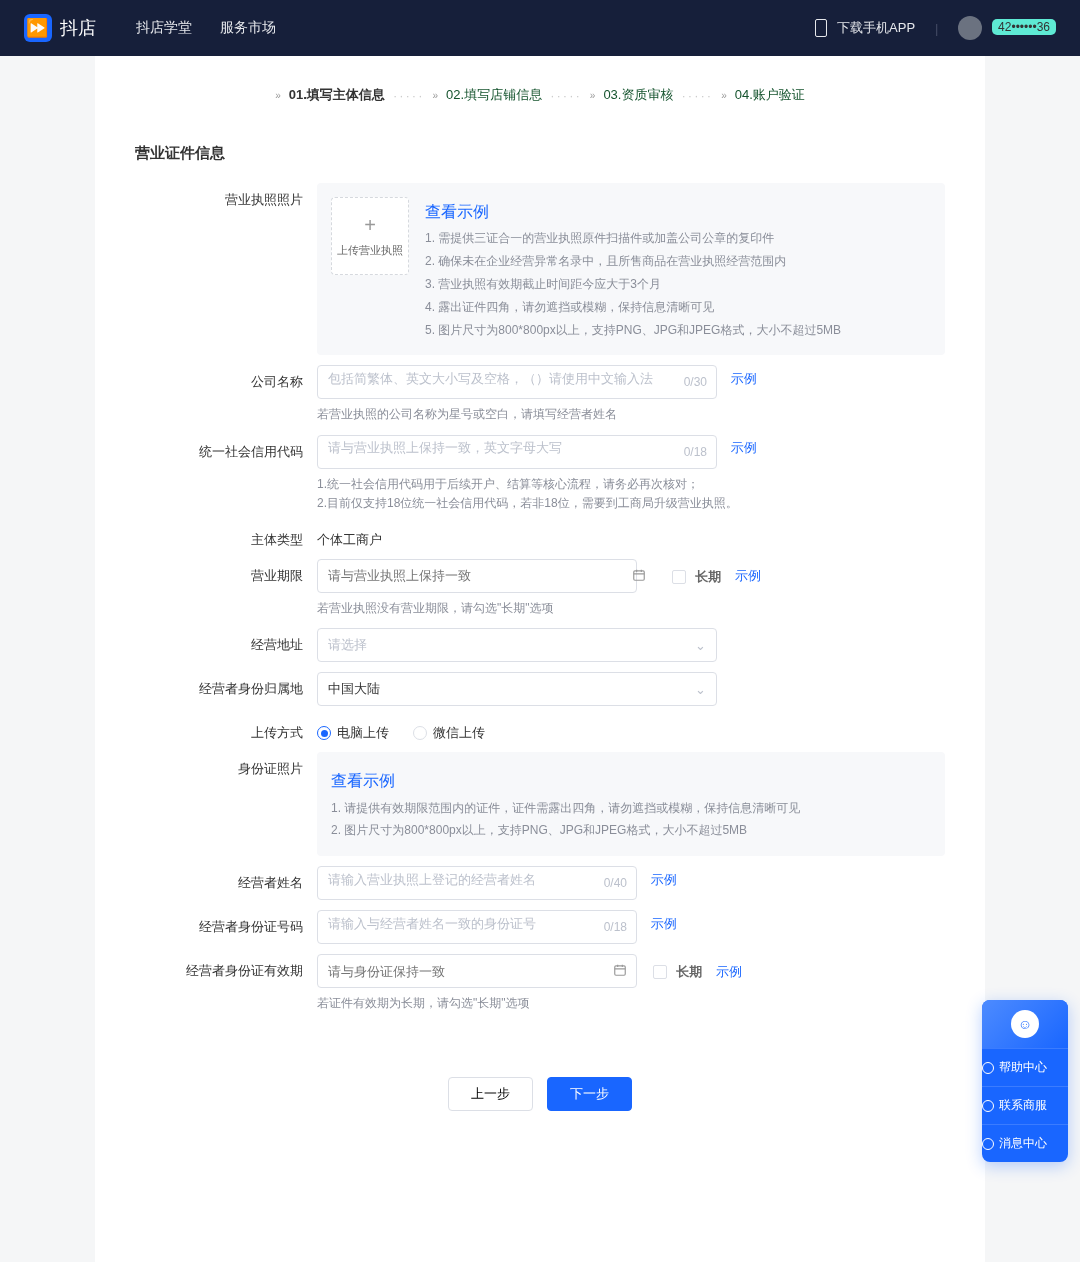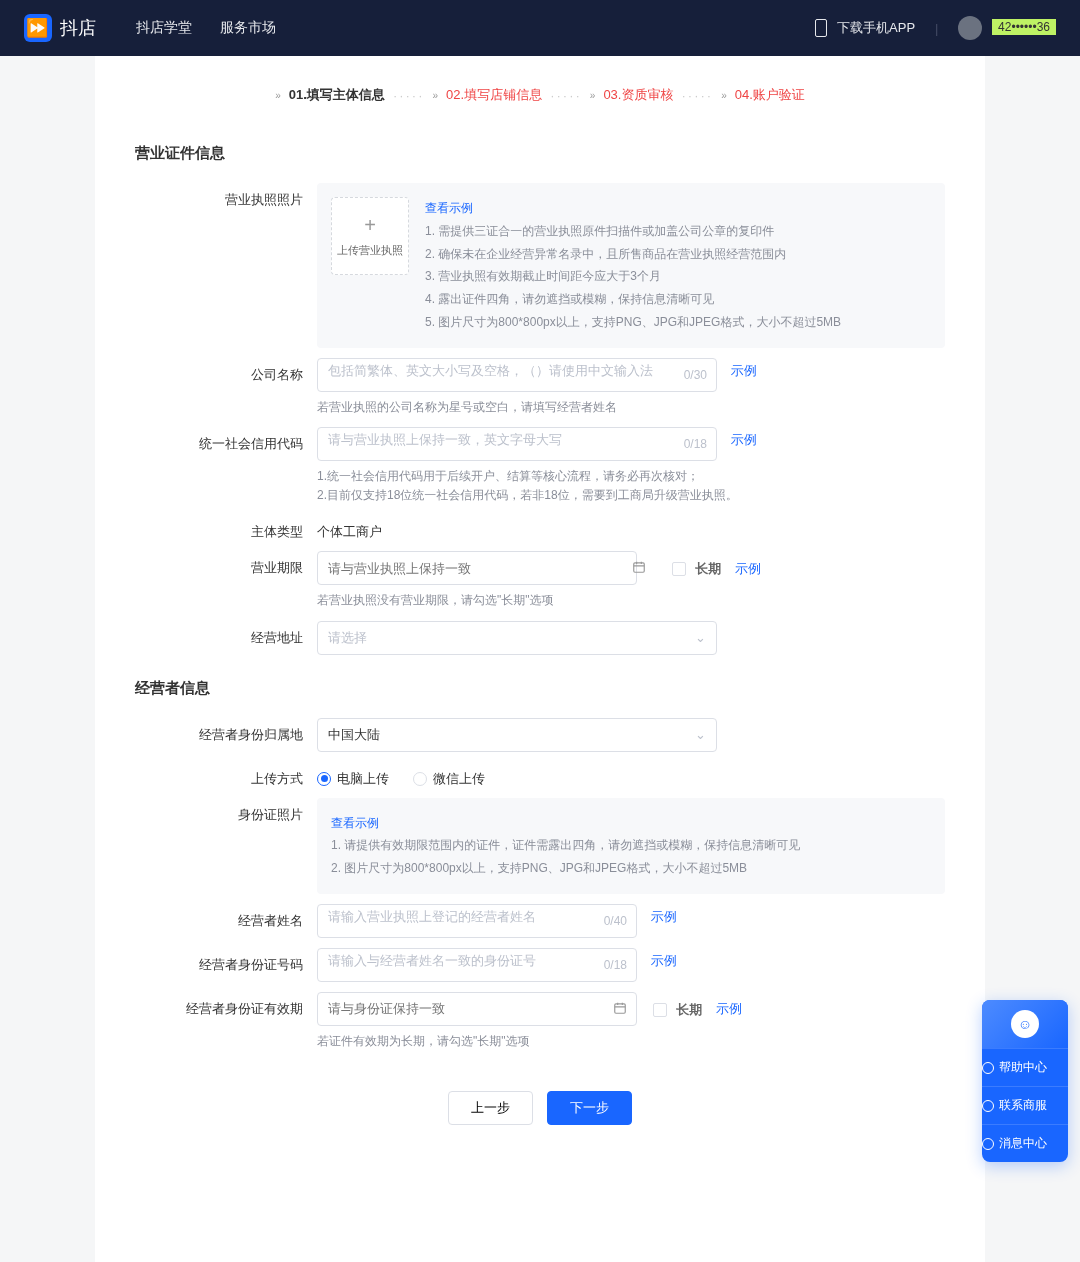--- a/index.html
+++ b/index.html
@@ -4,37 +4,37 @@
 <style>
 * { box-sizing: border-box; margin: 0; padding: 0; }
 body { font-family: -apple-system, "PingFang SC", "Microsoft YaHei", sans-serif; font-size: 13px; color: #333; background: #f5f6f7; }
 .topbar { background: #161f3a; height: 56px; display: flex; align-items: center; padding: 0 24px; color: #fff; }
 .logo { display: flex; align-items: center; font-size: 18px; font-weight: 500; margin-right: 40px; }
 .logo-icon { width: 28px; height: 28px; background: #1966ff; border-radius: 6px; display: flex; align-items: center; justify-content: center; margin-right: 8px; font-weight: bold; }
 .nav-item { margin-right: 28px; font-size: 14px; color: #e5e7eb; cursor: pointer; }
 .topbar-right { margin-left: auto; display: flex; align-items: center; gap: 20px; font-size: 13px; color: #e5e7eb; }
 .phone-icon { width: 12px; height: 18px; border: 1.5px solid #e5e7eb; border-radius: 2px; display: inline-block; margin-right: 6px; vertical-align: middle; }
 .avatar { width: 24px; height: 24px; border-radius: 50%; background: #6b7280; display: inline-block; vertical-align: middle; margin-right: 6px; }
-.user-text { background: #bef264; color: #333; padding: 1px 6px; border-radius: 0; font-size: 12px; }
+.user-text { background: #5eead4; color: #333; padding: 1px 6px; border-radius: 5px; font-size: 12px; }
 .container { max-width: 890px; margin: 0 auto; background: #fff; padding: 30px 40px 60px; min-height: calc(100vh - 56px); position: relative; }
 .steps { display: flex; align-items: center; justify-content: center; gap: 8px; margin-bottom: 40px; font-size: 13px; }
-.step { color: #ef4444; }
+.step { color: #14532d; }
 .step.active { color: #333; font-weight: 600; }
 .step-sep { color: #ccc; letter-spacing: 2px; }
 .chev { color: #999; font-size: 10px; }
 .section-title { font-size: 15px; font-weight: 600; color: #333; margin: 24px 0 20px; }
 .form-row { display: flex; margin-bottom: 10px; align-items: flex-start; }
 .form-label { width: 182px; text-align: right; padding-right: 14px; padding-top: 8px; font-size: 13px; color: #333; flex-shrink: 0; }
 .form-content { flex: 1; }
 .gray-panel { background: #f7f8fa; border-radius: 4px; padding: 14px; display: flex; gap: 16px; align-items: flex-start; }
 .upload-box { width: 78px; height: 78px; border: 1px dashed #d6d9de; border-radius: 4px; display: flex; flex-direction: column; align-items: center; justify-content: center; cursor: pointer; background: #fff; flex-shrink: 0; }
 .upload-plus { font-size: 20px; color: #999; line-height: 1; margin-bottom: 8px; }
 .upload-text { font-size: 11px; color: #666; }
 .hint-block { flex: 1; font-size: 12px; color: #8a8e99; line-height: 1.9; }
-.link { color: #1966ff; cursor: pointer; font-size: 12px; }
+.link { color: #1966ff; cursor: pointer; font-size: 16px; }
 .input-wrap { position: relative; display: inline-block; width: 400px; }
 .text-input { width: 100%; height: 34px; border: 1px solid #dcdfe6; border-radius: 4px; padding: 0 50px 8px 10px; font-size: 13px; color: #333; }
 .text-input::placeholder { color: #bcc1cc; }
 .counter { position: absolute; right: 10px; top: 0; line-height: 34px; font-size: 12px; color: #bcc1cc; }
 .example-link { color: #1966ff; margin-left: 10px; font-size: 13px; cursor: pointer; }
 .help-text { font-size: 12px; color: #8a8e99; margin-top: 6px; line-height: 1.6; }
 .static-value { padding-top: 8px; font-size: 13px; color: #333; }
 .date-input { width: 320px; height: 34px; border: 1px solid #dcdfe6; border-radius: 4px; padding: 0 32px 0 10px; font-size: 13px; color: #333; }
 .date-icon { position: absolute; right: 10px; top: 9px; width: 14px; height: 14px; color: #999; pointer-events: none; }
 .select { width: 400px; height: 34px; border: 1px solid #dcdfe6; border-radius: 4px; padding: 0 10px; font-size: 13px; color: #bcc1cc; background: #fff; display: flex; align-items: center; justify-content: space-between; cursor: pointer; }
@@ -48,21 +48,21 @@
 .radio.checked .radio-dot { border-color: #1966ff; }
 .radio.checked .radio-dot::after { content: ""; width: 7px; height: 7px; border-radius: 50%; background: #1966ff; }
 .id-upload-row { display: flex; gap: 14px; }
 .id-upload { width: 78px; display: flex; flex-direction: column; align-items: center; gap: 6px; }
 .id-preview { width: 78px; height: 50px; border: 1px dashed #d6d9de; border-radius: 4px; background: #fff; display: flex; align-items: center; justify-content: center; cursor: pointer; }
 .id-thumb { width: 60px; height: 36px; background: #eef1f5; border-radius: 2px; position: relative; }
 .id-thumb.front::before { content: ""; position: absolute; left: 6px; top: 8px; width: 18px; height: 18px; border-radius: 50%; background: #d6dae2; }
 .id-thumb.back::before { content: ""; position: absolute; left: 50%; top: 6px; transform: translateX(-50%); width: 16px; height: 16px; border-radius: 50%; background: #d6dae2; }
 .id-label { font-size: 11px; color: #666; }
 .footer-btns { display: flex; justify-content: center; gap: 14px; margin-top: 40px; }
-.btn { height: 34px; padding: 0 22px; border-radius: 4px; font-size: 13px; cursor: pointer; border: 1px solid #dcdfe6; background: #fff; }
+.btn { height: 34px; padding: 0 22px; border-radius: 4px; font-size: 13px; cursor: pointer; border: 1px solid #dcdfe6; background: #fff; margin-top: 24px; }
 .btn.primary { background: #1966ff; color: #fff; border-color: #1966ff; }
 .float-panel { position: fixed; right: 12px; bottom: 100px; width: 86px; background: #1966ff; border-radius: 8px; overflow: hidden; box-shadow: 0 4px 16px rgba(25,102,255,0.3); }
 .float-top { height: 48px; background: linear-gradient(135deg,#4d8bff,#1966ff); display: flex; align-items: center; justify-content: center; }
 .float-face { width: 28px; height: 28px; border-radius: 50%; background: #fff; display: flex; align-items: center; justify-content: center; color: #1966ff; font-size: 14px; }
 .float-item { height: 38px; display: flex; align-items: center; justify-content: flex-start; gap: 5px; color: #fff; font-size: 12px; cursor: pointer; border-top: 1px solid rgba(255,255,255,0.15); }
 .float-icon { width: 12px; height: 12px; border: 1.5px solid #fff; border-radius: 50%; }
 .pipe { color: #444c66; }
 </style>
 </head>
 <body>
@@ -179,21 +179,20 @@
   <div class="form-row">
     <div class="form-label">经营地址</div>
     <div class="form-content">
       <div class="select">
         <span>请选择</span>
         <span class="chevdown">⌄</span>
       </div>
     </div>
   </div>
 
-  <div class="section-title">经营者信息</div>
 
   <div class="form-row">
     <div class="form-label">经营者身份归属地</div>
     <div class="form-content">
       <div class="select filled">
         <span>中国大陆</span>
         <span class="chevdown">⌄</span>
       </div>
     </div>
   </div>

